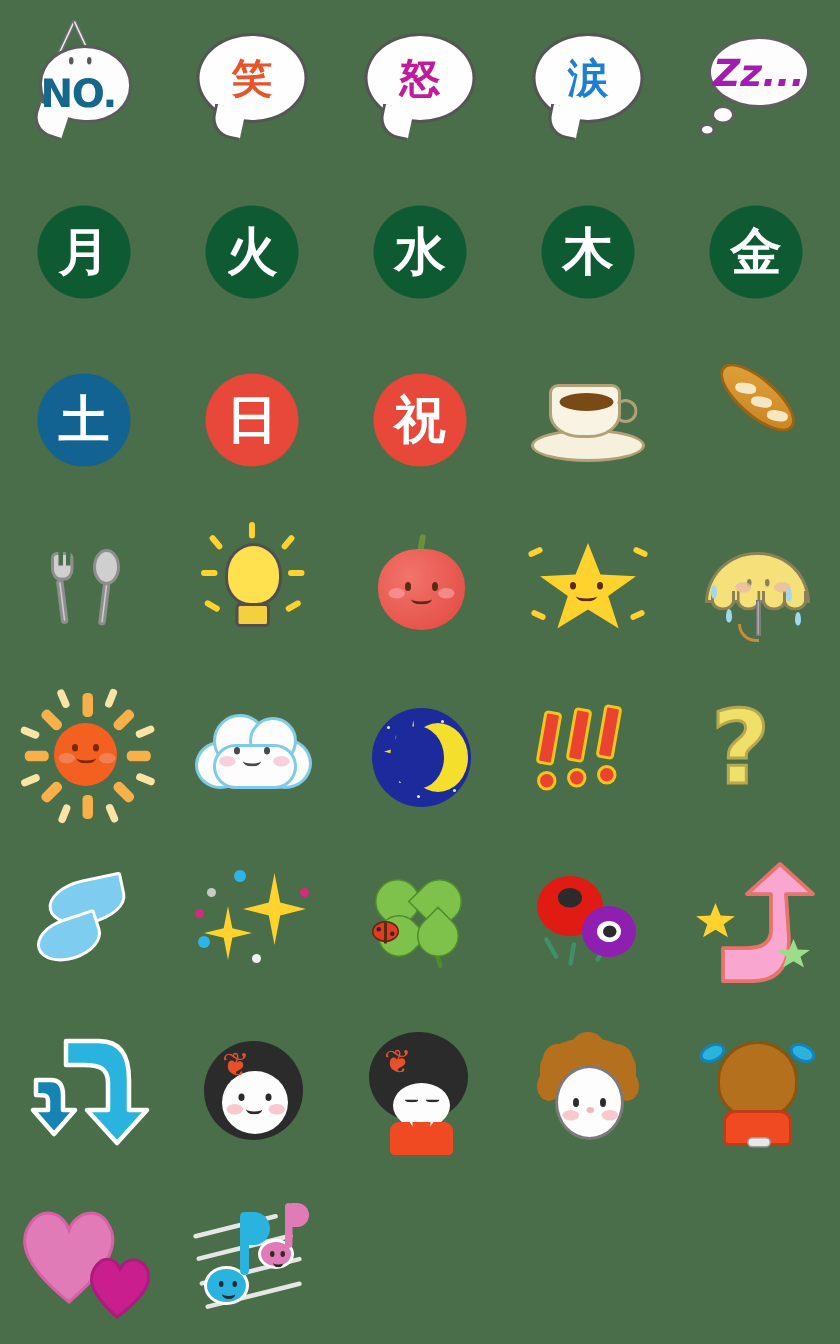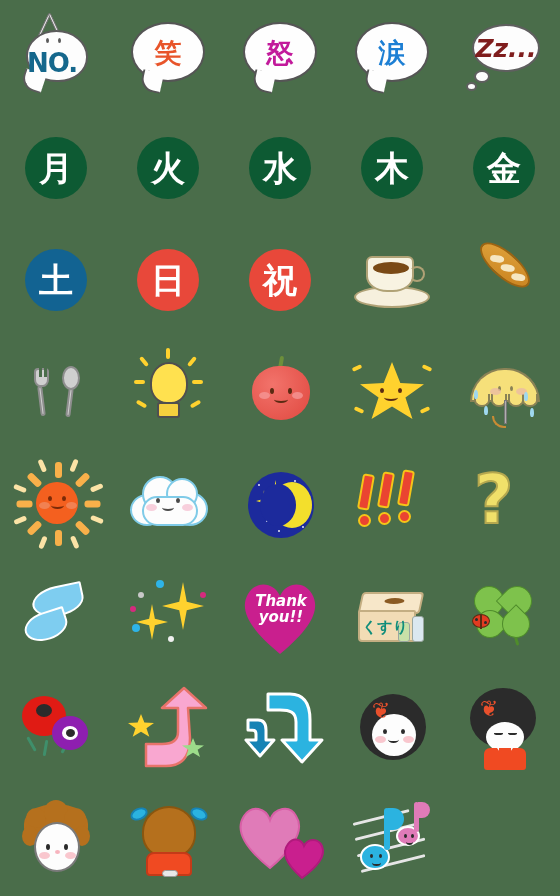--- a/index.html
+++ b/index.html
@@ -80,21 +80,21 @@
 
   
   .tbub{
     position:absolute;left:14px;top:14px;width:68px;height:48px;
     background:#fdfdfd;border:2.5px solid #5f5f5f;border-radius:50%;
     display:flex;align-items:center;justify-content:center;
   }
   .tdot{position:absolute;background:#fdfdfd;border:2.5px solid #5f5f5f;border-radius:50%;}
   .tdot.d1{left:16px;top:60px;width:16px;height:13px;}
   .tdot.d2{left:8px;top:72px;width:11px;height:9px;}
-  .zztxt{color:#7f1d1d;font-size:25px;font-weight:700;font-style:italic;
+  .zztxt{color:#a21caf;font-size:25px;font-weight:700;font-style:italic;
       font-family:"DejaVu Sans", sans-serif;line-height:1;}
 
   
   .saucer{position:absolute;left:8px;top:52px;width:76px;height:22px;
       background:#f6f0dd;border:2px solid #b0a276;border-radius:50%;}
   .cup{position:absolute;left:20px;top:22px;width:48px;height:36px;
       background:#f8f3e2;border:2px solid #b0a276;border-radius:6px 6px 44% 44%;}
   .coffee{position:absolute;left:5px;top:4px;width:36px;height:12px;
       background:#7a4a16;border-radius:50%;}
   .handle{position:absolute;right:-13px;top:8px;width:16px;height:16px;
@@ -509,43 +509,21 @@
       <div class="spark" style="left:14px;top:34px;width:32px;height:36px;"></div>
       <div class="cdot" style="left:34px;top:10px;width:8px;height:8px;background:#2eb4e8;"></div>
       <div class="cdot" style="left:16px;top:22px;width:6px;height:6px;background:#c9c9c9;"></div>
       <div class="cdot" style="left:78px;top:22px;width:6px;height:6px;background:#d62a7e;"></div>
       <div class="cdot" style="left:10px;top:54px;width:8px;height:8px;background:#2eb4e8;"></div>
       <div class="cdot" style="left:8px;top:36px;width:6px;height:6px;background:#d62a7e;"></div>
       <div class="cdot" style="left:46px;top:66px;width:6px;height:6px;background:#f0f0f0;"></div>
     </div>
   </div>
 
-  <div class="cell">
-    <div class="art">
-      <svg viewBox="0 0 92 92" width="92" height="92">
-        <path d="M46 84 C12 56 6 38 14 24 C22 10 40 12 46 26 C52 12 70 10 78 24 C86 38 80 56 46 84 Z" fill="#c91f8e"></path>
-      </svg>
-      <div style="position:absolute;left:18px;top:24px;width:58px;color:#fff;
-                  font-size:15px;font-style:italic;font-weight:700;line-height:1.05;
-                  text-align:center;font-family:'DejaVu Sans',sans-serif;">Thank you!!</div>
-    </div>
-  </div>
-
-  <div class="cell">
-    <div class="art">
-      <div class="mbox-top">
-        <div style="position:absolute;left:22px;top:4px;width:20px;height:6px;
-                    background:#8a5a22;border-radius:50%;"></div>
-      </div>
-      <div class="mbox-body"></div>
-      <div class="kusuri">くすり</div>
-      <div class="bottle" style="left:52px;top:52px;width:12px;height:20px;background:#c8e0a8;"></div>
-      <div class="bottle" style="left:66px;top:46px;width:12px;height:26px;background:#dbe8f0;"></div>
-    </div>
-  </div>
+
 
   <div class="cell">
     <div class="art">
       <div class="cstem"></div>
       <div class="leaf" style="left:16px;top:16px;width:30px;height:30px;transform:rotate(-45deg);"></div>
       <div class="leaf" style="left:44px;top:16px;width:30px;height:30px;transform:rotate(45deg);"></div>
       <div class="leaf" style="left:18px;top:40px;width:28px;height:28px;transform:rotate(-135deg);"></div>
       <div class="leaf" style="left:44px;top:40px;width:28px;height:28px;transform:rotate(135deg);"></div>
       <div class="bug">
         <div style="position:absolute;left:7px;top:0;width:2px;height:14px;background:#5b2a12;"></div>

